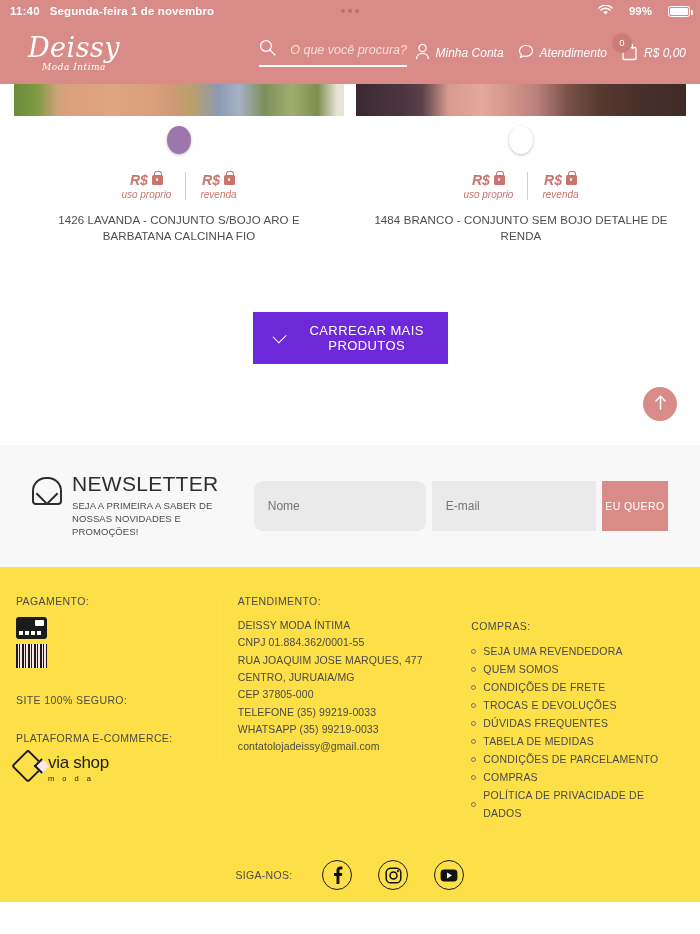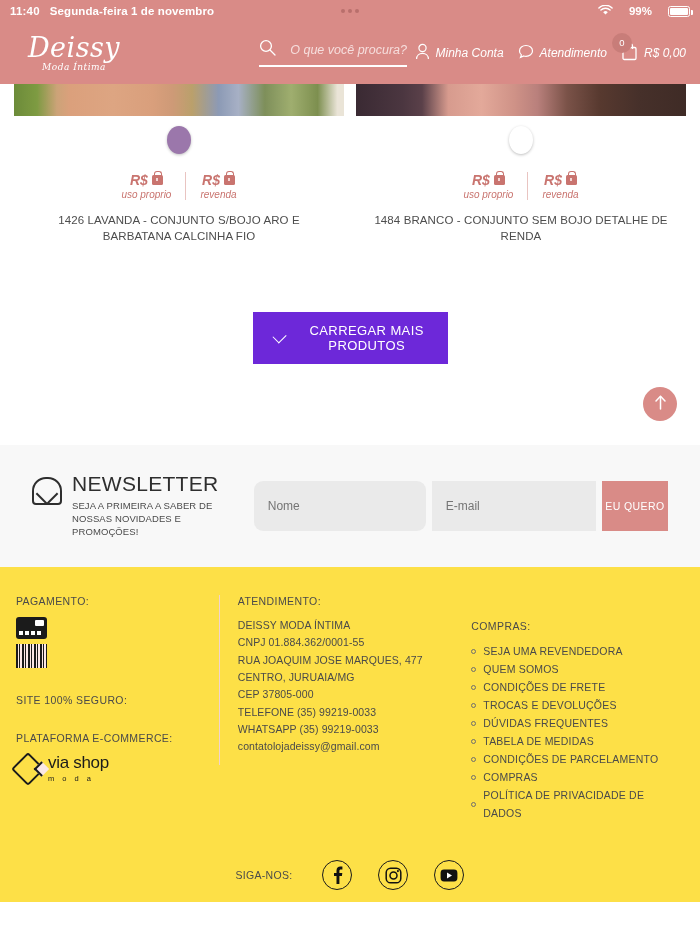--- a/index.html
+++ b/index.html
@@ -287,21 +287,21 @@
     clip-path: polygon(50% 0%, 100% 18%, 100% 60%, 50% 100%, 0% 60%, 0% 18%);
     position: relative;
   }
   .shield::after {
     content:""; position:absolute; left:8px; top:11px;
     width:12px; height:6px;
     border-left:3px solid #fbe8e6; border-bottom:3px solid #fbe8e6;
     transform: rotate(-45deg);
   }
   .mt-sec { margin-top: 26px; }
-  .viashop { display:flex; align-items:center; gap: 8px; margin-top: 8px; }
+  .viashop { display:flex; align-items:flex-start; gap: 8px; margin-top: 8px; }
   .vs-diamond {
     width: 24px; height: 24px; border: 2px solid #1b1b1b;
     transform: rotate(45deg); border-radius: 3px;
     position: relative;
   }
   .vs-diamond::after {
     content:""; position:absolute; right:-5px; top:-5px;
     width:9px; height:9px; background:#fbe8e6;
     border-bottom:2px solid #1b1b1b; border-left:2px solid #1b1b1b;
     transform: rotate(0deg);

